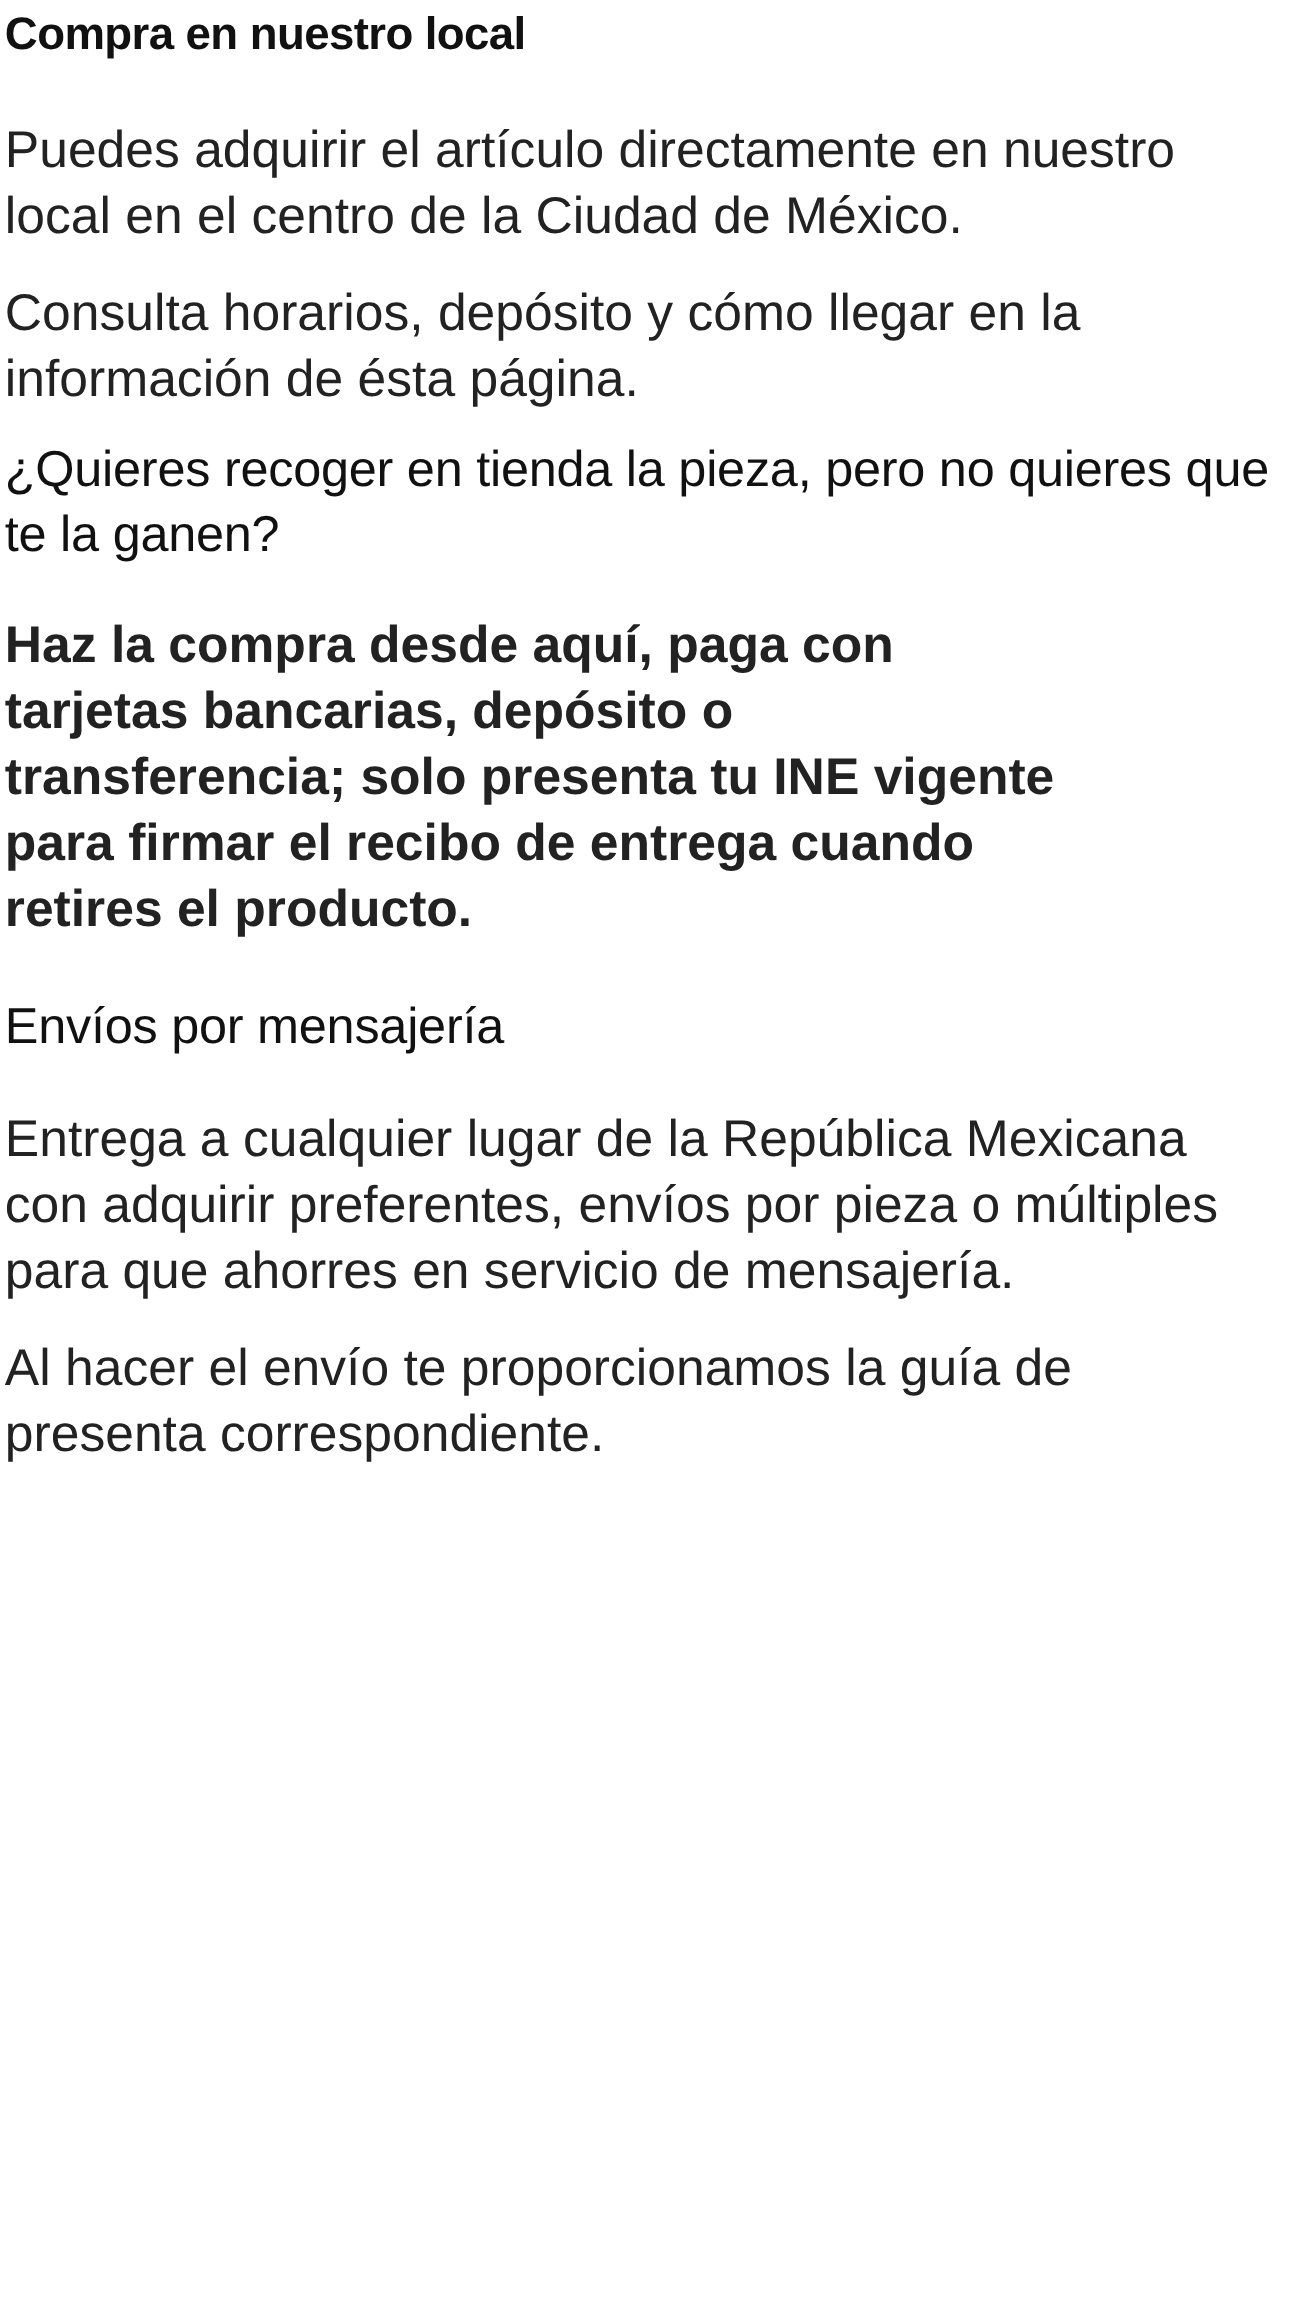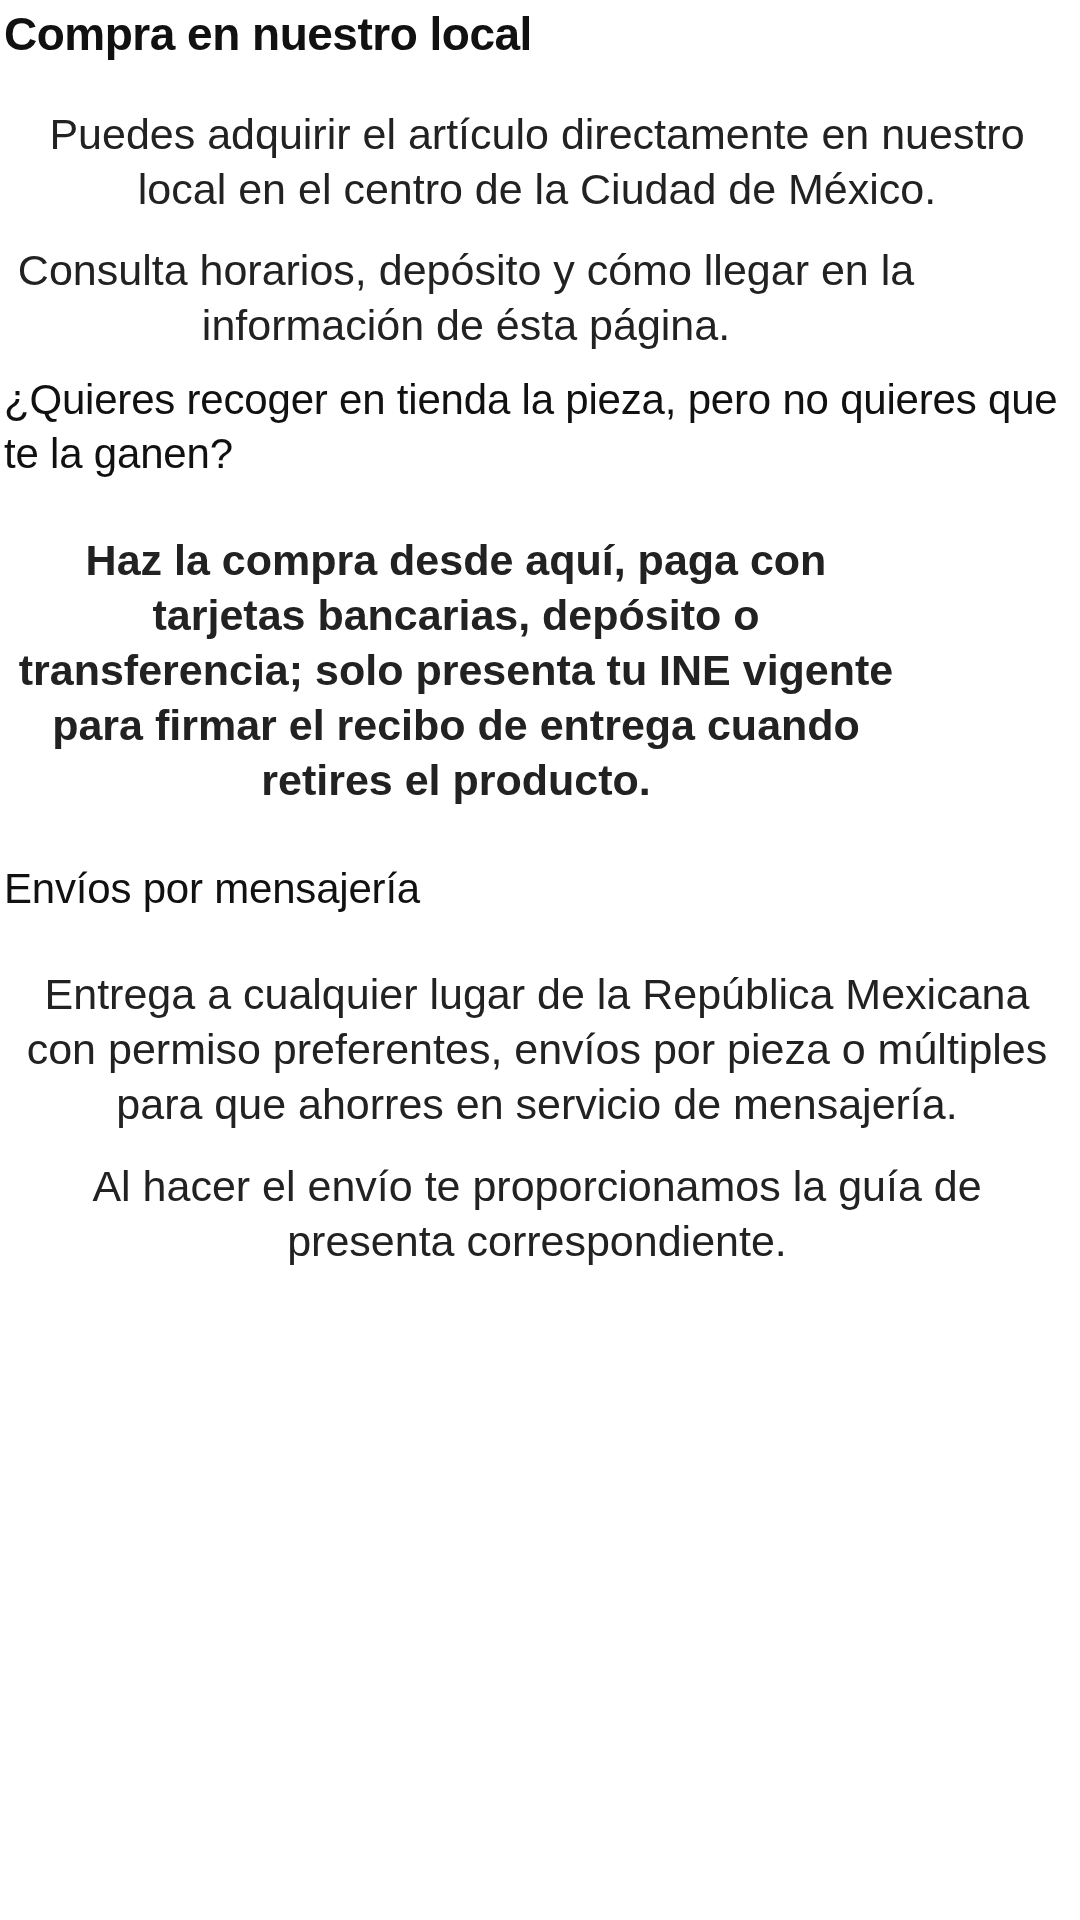--- a/index.html
+++ b/index.html
@@ -14,34 +14,33 @@
     color: #1a1a1a;
     overflow: hidden;
   }
   .page {
     box-sizing: border-box;
     width: 1080px;
     height: 1920px;
     padding: 0 10px 0 4px;
   }
   .h-title {
-    font-size: 46px;
+    font-size: 38px;
     font-weight: bold;
     letter-spacing: -0.5px;
     line-height: 1.15;
     margin: 8px 0 0 0;
     color: #111111;
   }
   .p-body {
     font-size: 43px;
     font-weight: 400;
     line-height: 1.28;
     color: #222222;
-    margin: 12px;
-    text-align: center;
+    margin: 0;
   }
   .p-body.lead {
     margin-top: 46px;
   }
   .p-body.tight {
     margin-top: 26px;
   }
   .h-sub {
     font-size: 42px;
     font-weight: normal;
@@ -83,20 +82,20 @@
   <div class="spacer-md"></div>
 
   <p class="p-body block-narrow">Haz la compra desde aquí, paga con tarjetas bancarias, depósito o transferencia; solo presenta tu INE vigente para firmar el recibo de entrega cuando retires el producto.</p>
 
   <div class="spacer-sm"></div>
 
   <h2 class="h-sub">Envíos por mensajería</h2>
 
   <div class="spacer-md"></div>
 
-  <p class="p-body">Entrega a cualquier lugar de la República Mexicana con permiso preferentes, envíos por pieza o múltiples para que ahorres en servicio de mensajería.</p>
+  <p class="p-body">Entrega a cualquier lugar de la República Mexicana con adquirir preferentes, envíos por pieza o múltiples para que ahorres en servicio de mensajería.</p>
 
   <p class="p-body tight">Al hacer el envío te proporcionamos la guía de presenta correspondiente.</p>
 
   <div class="spacer-lg"></div>
 
 
 </div>
 
 </body></html>

